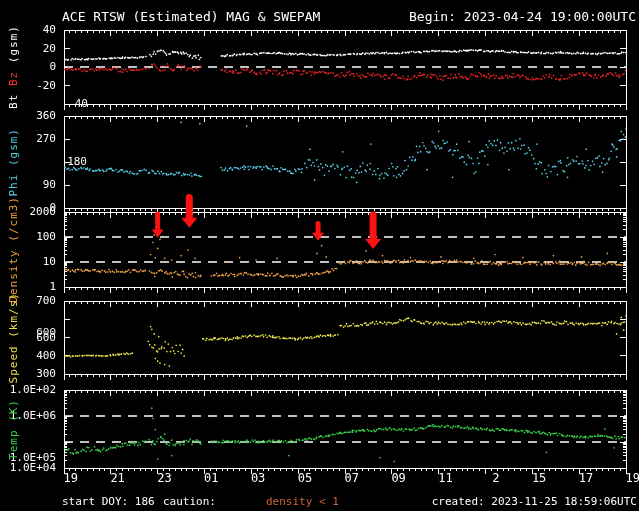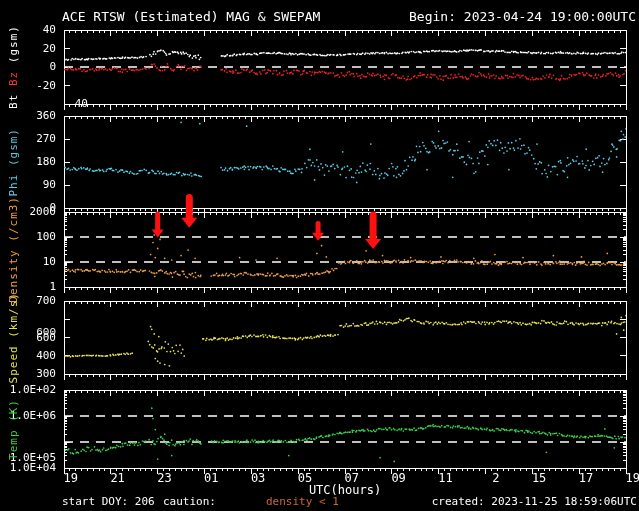--- a/index.html
+++ b/index.html
@@ -76,36 +76,35 @@
         <line x1="318.0708333333333" y1="223.39829889124312" x2="318.0708333333333" y2="233.87254899964358" stroke="#ff1111" stroke-width="5" stroke-linecap="round"></line>
         <path d="M312.0708333333333 232.87254899964358L324.0708333333333 232.87254899964358L318.0708333333333 240.87254899964358Z" fill="#ff1111"></path>
       </g>
       <g>
         <line x1="373.09999999999997" y1="215.1234684152075" x2="373.09999999999997" y2="240.03715150305283" stroke="#ff1111" stroke-width="7" stroke-linecap="round"></line>
         <path d="M365.09999999999997 239.03715150305283L381.09999999999997 239.03715150305283L373.09999999999997 249.03715150305283Z" fill="#ff1111"></path>
       </g>
     </svg>
   <div class="title-left">ACE RTSW (Estimated) MAG &amp; SWEPAM</div>
   <div class="title-right">Begin: 2023-04-24 19:00:00UTC</div>
-  <div class="xtitle">UTC(hours)</div>
-  <div class="f-doy">start DOY: 206</div>
+  <div class="f-doy">start DOY: 186</div>
   <div class="f-caution">caution:</div>
   <div class="f-cval" id="cval" style="color: rgb(204, 102, 51);">density &lt; 1</div>
   <div class="f-created">created: 2023-11-25 18:59:06UTC</div>
 <div class="ytick" style="top: 24px;">40</div>
     <div class="ytick" style="top: 42.5px;">20</div>
     <div class="ytick" style="top: 61px;">0</div>
     <div class="ytick" style="top: 79.5px;">-20</div>
     <div class="ytick" style="top: 98px; margin-left: 32px;">-40</div>
     <div class="ylab" style="top: 30px; height: 74px;">
       <span class="v"><span style="color: rgb(255, 255, 255);">Bt </span><span style="color: rgb(255, 48, 48);">Bz</span><span style="color: rgb(255, 255, 255);"> (gsm)</span></span>
     </div>
     <div class="ytick" style="top: 110px;">360</div>
     <div class="ytick" style="top: 133px;">270</div>
-    <div class="ytick" style="top: 156px;">180</div>
+    <div class="ytick" style="top: 156px; margin-left: 31px;">180</div>
     <div class="ytick" style="top: 179px;">90</div>
     <div class="ytick" style="top: 202px;">0</div>
     <div class="ylab" style="top: 116px; height: 92px;">
       <span class="v"><span style="color: rgb(85, 205, 228);">Phi (gsm)</span></span>
     </div>
     <div class="ytick" style="top: 206px;">2000</div>
     <div class="ytick" style="top: 231px;">100</div>
     <div class="ytick" style="top: 256px;">10</div>
     <div class="ytick" style="top: 281px;">1</div>
     <div class="ylab" style="top: 212px; height: 75px;">

